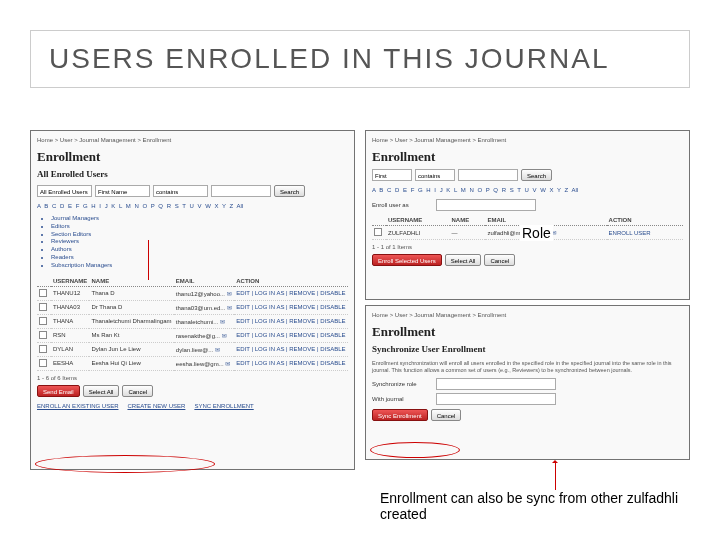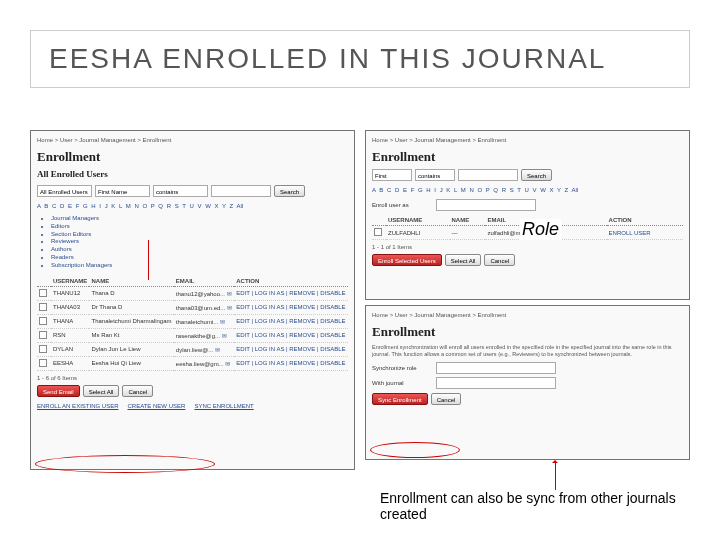--- a/index.html
+++ b/index.html
@@ -39,21 +39,21 @@
   table { width: 100%; border-collapse: collapse; font-size: 6px; margin-top: 4px; }
   th { text-align: left; font-weight: bold; padding: 2px; border-bottom: 1px dotted #888; color: #444; }
   td { padding: 2px; color: #333; border-bottom: 1px dotted #ccc; }
   td a { color: #2a4d8f; }
   .cb { width: 8px; height: 8px; border: 1px solid #888; display: inline-block; background: #fff; }
   
   .items-count { font-size: 6px; margin: 4px 0; color: #555; }
   
   .btn-row { display: flex; gap: 3px; margin-top: 4px; }
   
-  .role-annotation { position: absolute; top: 219px; left: 520px; font-size: 18px; font-weight: 400; color: #000; background: #fff; padding: 0 2px; font-style: italic; }
+  .role-annotation { position: absolute; top: 225px; left: 520px; font-size: 14px; font-weight: 400; color: #000; background: #fff; padding: 0 2px; }
   
   .caption { position: absolute; top: 490px; left: 380px; width: 320px; font-size: 14px; color: #000; }
   
   
   .red-oval-1 { position: absolute; top: 455px; left: 35px; width: 180px; height: 18px; border: 1.5px solid #c00; border-radius: 50%; }
   .red-oval-2 { position: absolute; top: 442px; left: 370px; width: 90px; height: 16px; border: 1.5px solid #c00; border-radius: 50%; }
   .red-arrow { position: absolute; top: 462px; left: 555px; width: 1px; height: 28px; background: #c00; }
   .red-arrow::after { content: ''; position: absolute; top: -5px; left: -3px; border: 3px solid transparent; border-bottom-color: #c00; }
   
   .red-line-left { position: absolute; border-left: 1px solid #c00; }
@@ -61,21 +61,21 @@
   
   .form-line { font-size: 6px; margin: 3px 0; display: flex; align-items: center; gap: 4px; }
   .form-line label { color: #333; min-width: 60px; }
   
   .desc-text { font-size: 5.5px; color: #555; line-height: 1.3; margin: 4px 0; }
 </style>
 </head>
 <body>
 
 <div class="slide-title">
-  <h1>EESHA ENROLLED IN THIS JOURNAL</h1>
+  <h1>USERS ENROLLED IN THIS JOURNAL</h1>
 </div>
 
 <div class="panel left-panel">
   <div class="breadcrumb">Home &gt; User &gt; Journal Management &gt; Enrollment</div>
   <div class="page-h">Enrollment</div>
   <div class="sub-h">All Enrolled Users</div>
   <div class="filter-row">
     <span class="sel">All Enrolled Users</span>
     <span class="sel">First Name</span>
     <span class="sel">contains</span>
@@ -198,33 +198,34 @@
   <div class="btn-row">
     <span class="btn btn-red">Enroll Selected Users</span>
     <span class="btn">Select All</span>
     <span class="btn">Cancel</span>
   </div>
 </div>
 
 <div class="panel right-bottom">
   <div class="breadcrumb">Home &gt; User &gt; Journal Management &gt; Enrollment</div>
   <div class="page-h">Enrollment</div>
+  <div class="sub-h">Synchronize User Enrollment</div>
   <div class="desc-text">Enrollment synchronization will enroll all users enrolled in the specified role in the specified journal into the same role in this journal. This function allows a common set of users (e.g., Reviewers) to be synchronized between journals.</div>
   <div class="form-line">
     <label>Synchronize role</label>
     <span class="sel" style="width:120px"></span>
   </div>
   <div class="form-line">
     <label>With journal</label>
     <span class="sel" style="width:120px"></span>
   </div>
   <div class="btn-row">
     <span class="btn btn-red">Sync Enrollment</span>
     <span class="btn">Cancel</span>
   </div>
 </div>
 
 <div class="role-annotation">Role</div>
-<div class="caption">Enrollment can also be sync from other journals created</div>
+<div class="caption">Enrollment can also be sync from other zulfadhli created</div>
 <div class="red-oval-1"></div>
 <div class="red-oval-2"></div>
 <div class="red-arrow"></div>
 <div class="red-line-left rl1"></div>
 
 </body></html>

